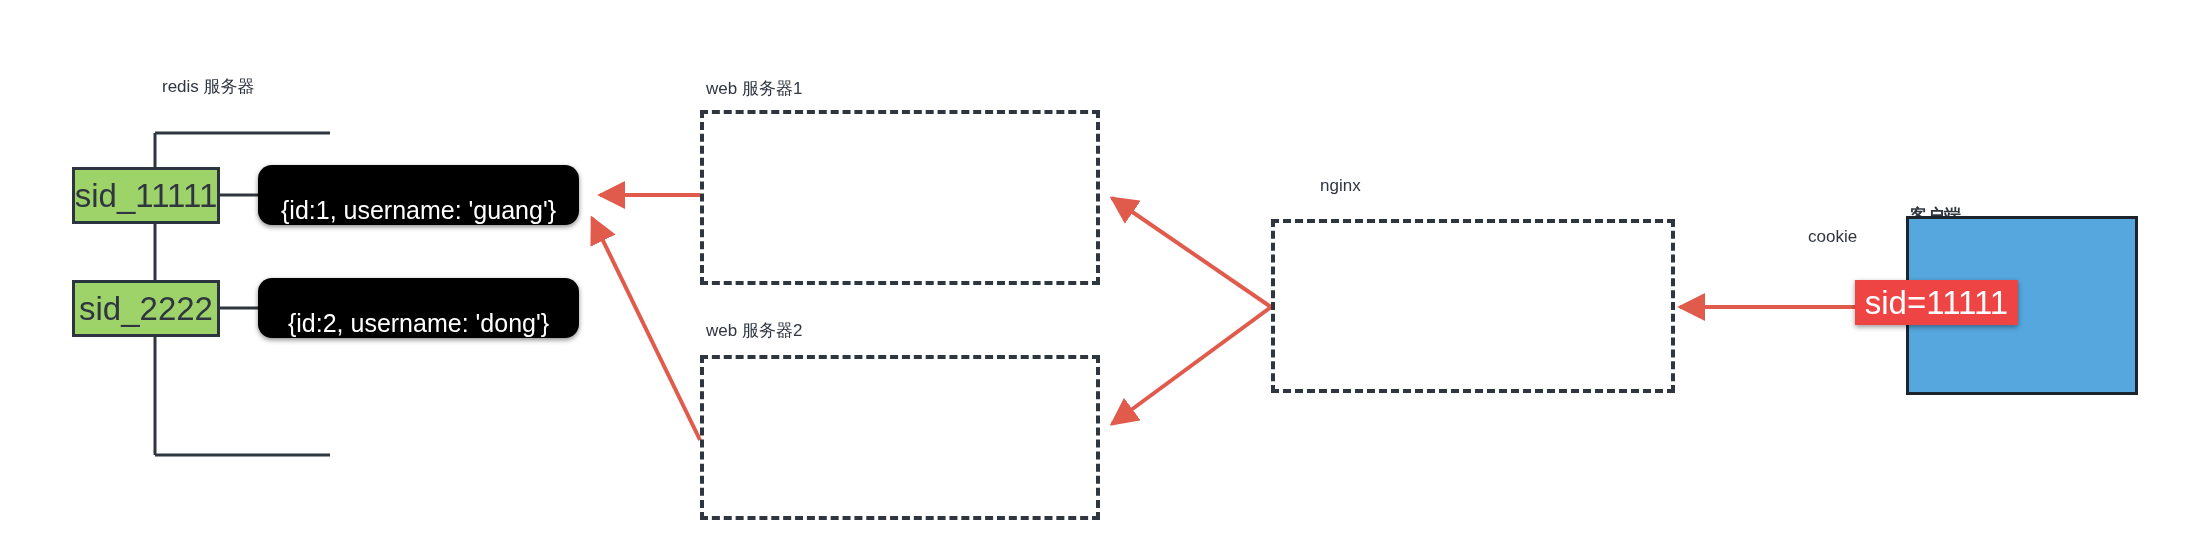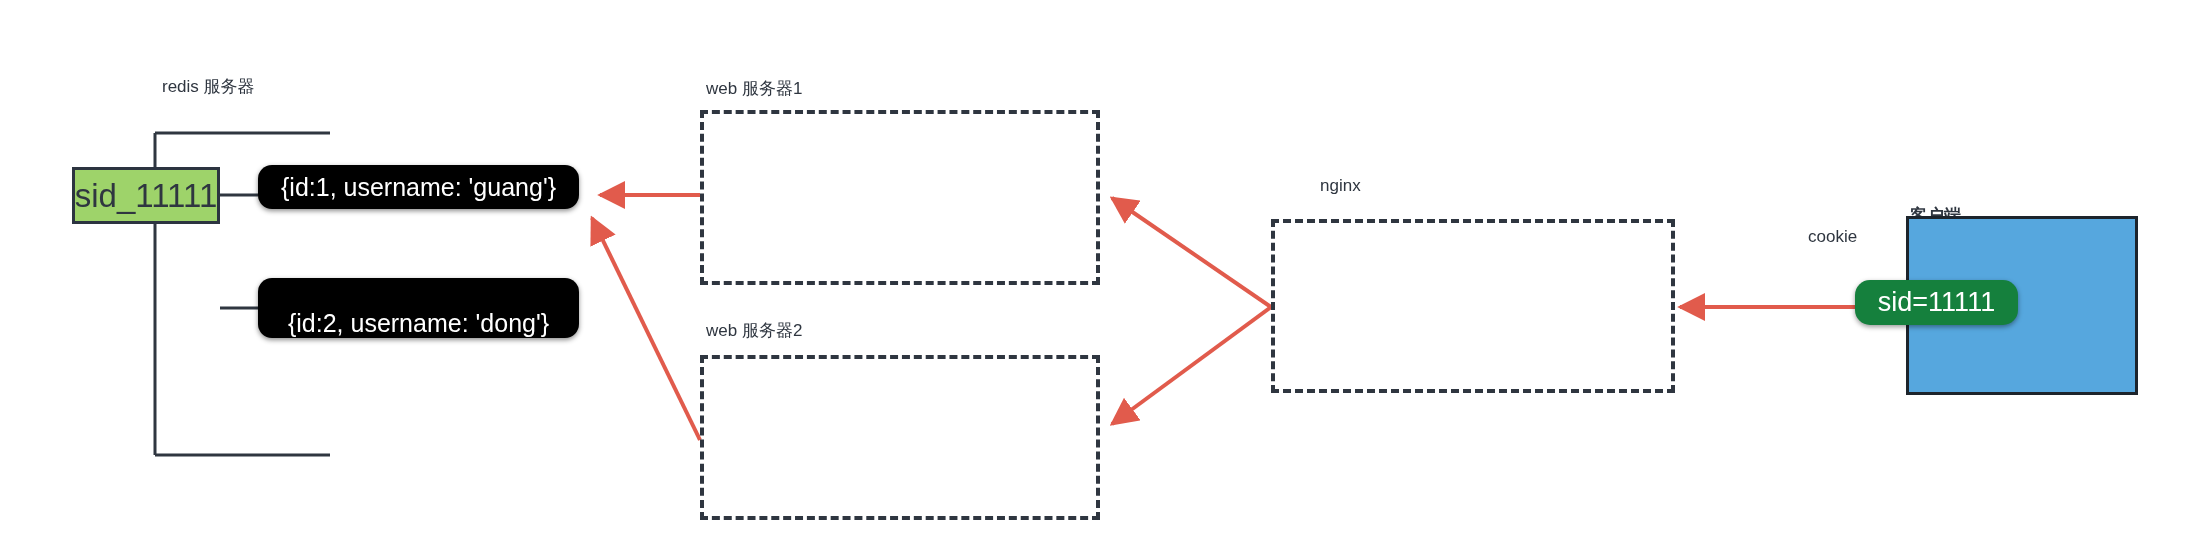--- a/index.html
+++ b/index.html
@@ -58,29 +58,28 @@
     color: #ffffff;
     font-size: 25px;
     border-radius: 14px;
     display: flex;
     align-items: center;
     justify-content: center;
     white-space: nowrap;
     box-shadow: 0 2px 5px rgba(0,0,0,0.45);
   }
   .black-rect {
-    background: #15803d;
+    background: #ef4444;
     color: #ffffff;
-    font-size: 27px;
+    font-size: 33px;
     display: flex;
     align-items: center;
     justify-content: center;
     white-space: nowrap;
     box-shadow: 0 2px 5px rgba(0,0,0,0.4);
-    border-radius: 15px;
   }
   .blue-box {
     background: #56a7de;
     border: 3px solid #1d242c;
   }
   .watermark {
     position: absolute;
     color: #dcdcdc;
     font-size: 21px;
     white-space: nowrap;
@@ -119,24 +118,27 @@
 
     <path d="M 1858 307 L 1680 307" stroke="#e15b4c" stroke-width="4" fill="none" marker-end="url(#arrowRed)"></path>
   </svg>
 
   <div class="caption" style="left:162px; top:78px;">redis 服务器</div>
 
   <div class="node green-box" style="left:72px; top:167px; width:148px; height:57px;">
     <span>sid_11111</span>
   </div>
 
-  <div class="node black-pill" style="left:258px; top:165px; width:321px; height:44px;">
+  <div class="node black-pill" style="left:258px; top:165px; width:321px; height:60px;align-items:flex-end;">
     <span>{id:1, username: 'guang'}</span>
   </div>
 
+  <div class="node green-box" style="left:72px; top:280px; width:148px; height:57px;">
+    <span>sid_2222</span>
+  </div>
 
   <div class="node black-pill" style="left:258px; top:278px; width:321px; height:60px;align-items:flex-end;">
     <span>{id:2, username: 'dong'}</span>
   </div>
 
   <div class="caption" style="left:706px; top:80px;">web 服务器1</div>
   <div class="node dashed-box" style="left:700px; top:110px; width:400px; height:175px;"></div>
 
   <div class="caption" style="left:706px; top:322px;">web 服务器2</div>
   <div class="node dashed-box" style="left:700px; top:355px; width:400px; height:165px;"></div>

